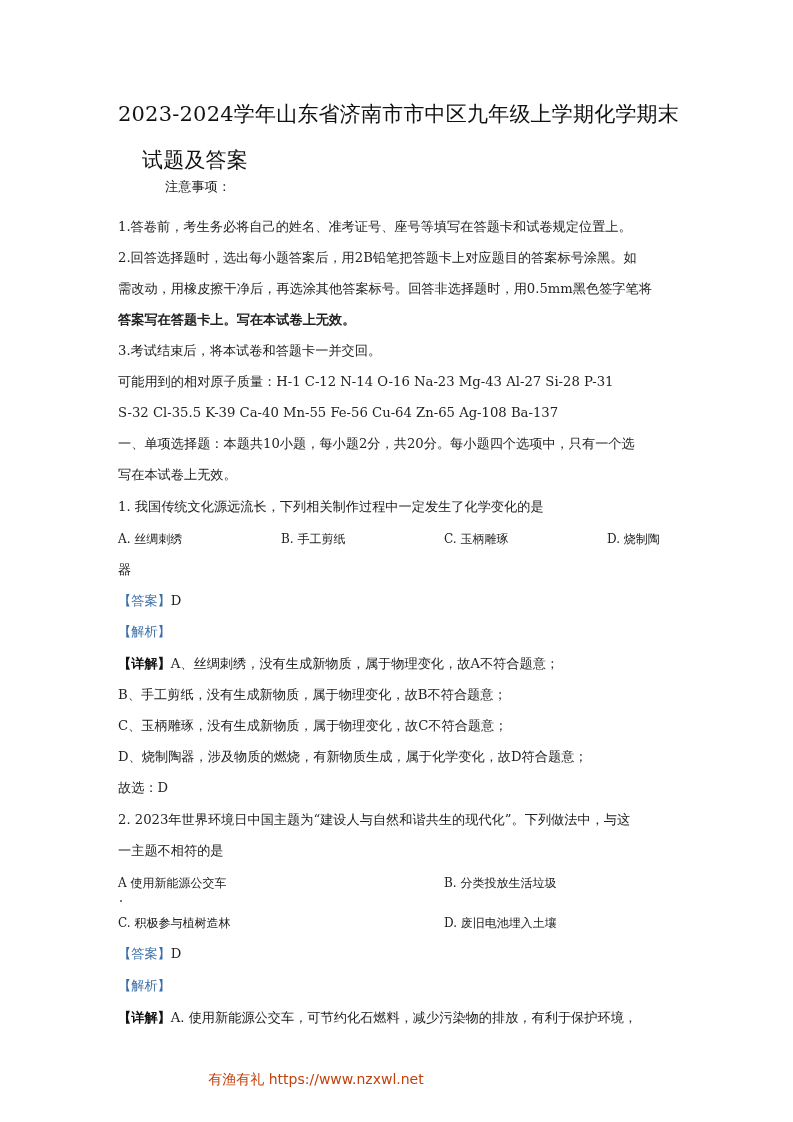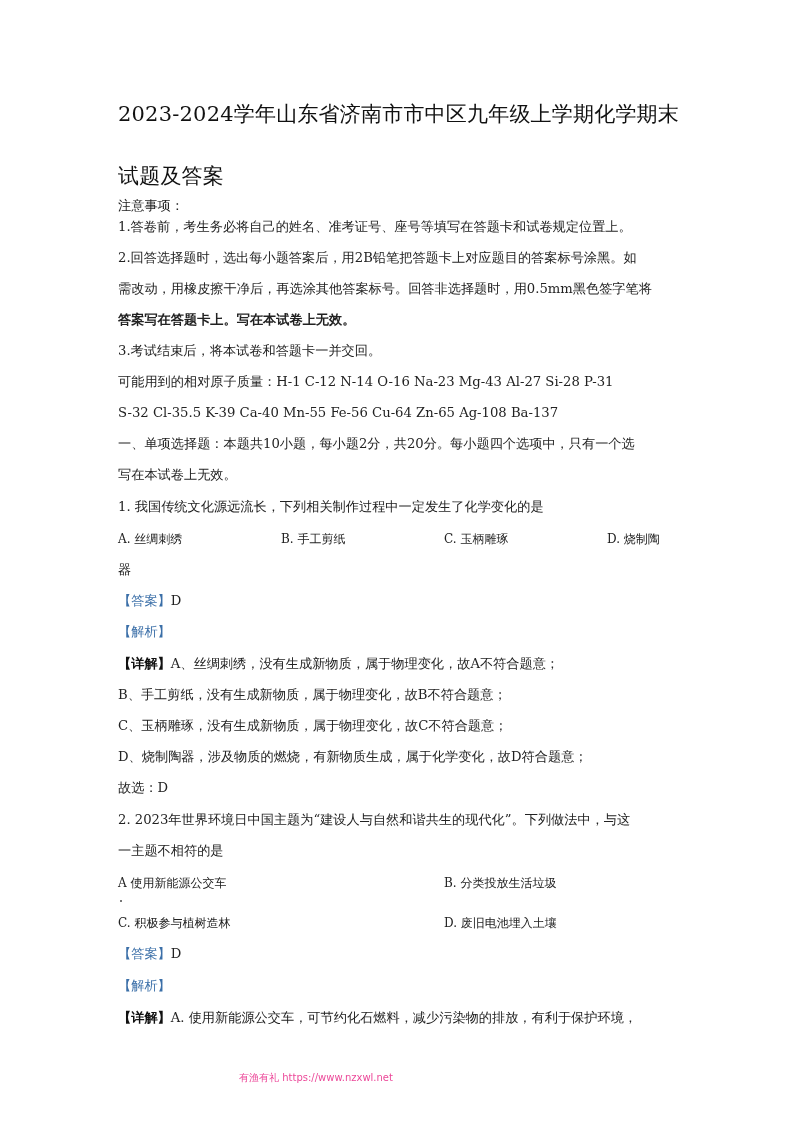--- a/index.html
+++ b/index.html
@@ -6,30 +6,30 @@
   body { width: 793px; height: 1122px; position: relative; overflow: hidden;
          font-family: "DejaVu Serif", "Liberation Serif", serif; color: #1a1a1a; }
   .page { position: absolute; left: 118px; top: 0; width: 566px; }
   .title { position: absolute; left: 0; font-size: 21px; line-height: 28px; color: #111; white-space: nowrap; letter-spacing: 0.2px; text-align: center; }
   .line { position: absolute; left: 0; font-size: 13.2px; line-height: 18px; white-space: nowrap; color: #222; }
   .blue { color: #3b6fa8; }
   .bold-bracket { color: #111; font-weight: bold; margin-top: 35px; }
   .opt { position: absolute; font-size: 12px; line-height: 18px; white-space: nowrap; color: #222; }
   .dot { position: absolute; left: 120px; top: 900px; width: 2px; height: 2px; background: #777; }
   .footer { position: absolute; left: 0; width: 632px; top: 1071px; text-align: center;
-            font-family: "DejaVu Sans", "Liberation Sans", sans-serif; font-size: 10px; color: #ec4899; }
+            font-family: "DejaVu Sans", "Liberation Sans", sans-serif; font-size: 14px; color: #c2410c; }
 </style>
 </head>
 <body>
 
 <div class="page">
   <div class="title" style="top:100px;">2023-2024学年山东省济南市市中区九年级上学期化学期末</div>
-  <div class="title" style="top:162px;">试题及答案</div>
+  <div class="title" style="top:146px;margin-left:24px;">试题及答案</div>
 
-  <div class="line" style="top:197px;">注意事项：</div>
+  <div class="line" style="top:178px;margin-left:47px;">注意事项：</div>
   <div class="line" style="top:218px;">1.答卷前，考生务必将自己的姓名、准考证号、座号等填写在答题卡和试卷规定位置上。</div>
   <div class="line" style="top:249px;">2.回答选择题时，选出每小题答案后，用2B铅笔把答题卡上对应题目的答案标号涂黑。如</div>
   <div class="line" style="top:280px;">需改动，用橡皮擦干净后，再选涂其他答案标号。回答非选择题时，用0.5mm黑色签字笔将</div>
   <div class="line" style="top:311px;font-weight:bold;">答案写在答题卡上。写在本试卷上无效。</div>
   <div class="line" style="top:342px;">3.考试结束后，将本试卷和答题卡一并交回。</div>
 
   <div class="line" style="top:373px;">可能用到的相对原子质量：H-1   C-12   N-14   O-16   Na-23   Mg-43   Al-27   Si-28   P-31</div>
   <div class="line" style="top:404px;">S-32   Cl-35.5   K-39   Ca-40   Mn-55   Fe-56   Cu-64   Zn-65   Ag-108   Ba-137</div>
 
   <div class="line" style="top:435px;">一、单项选择题：本题共10小题，每小题2分，共20分。每小题四个选项中，只有一个选</div>

